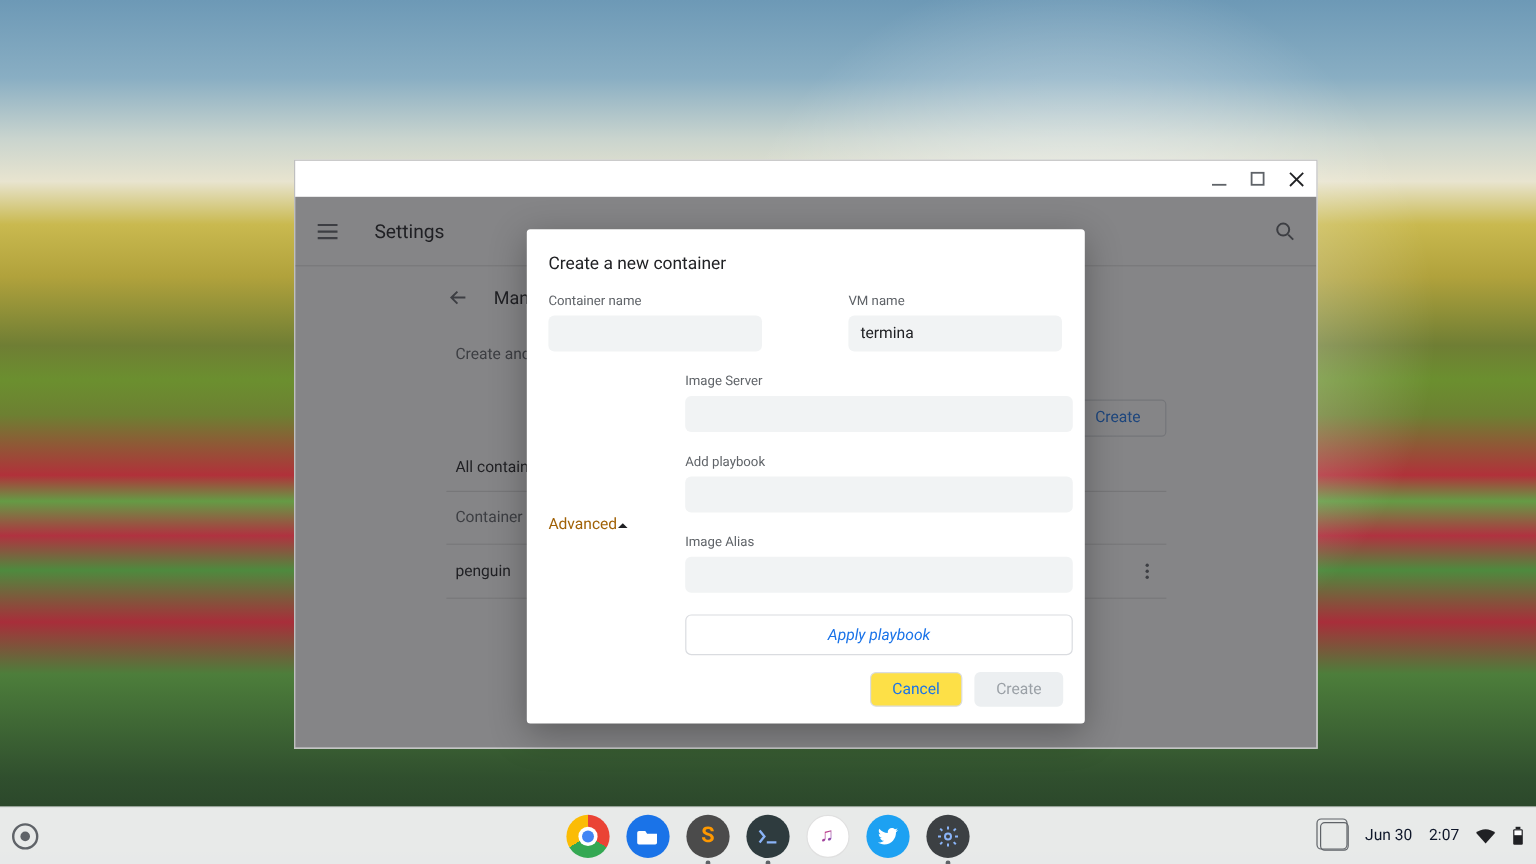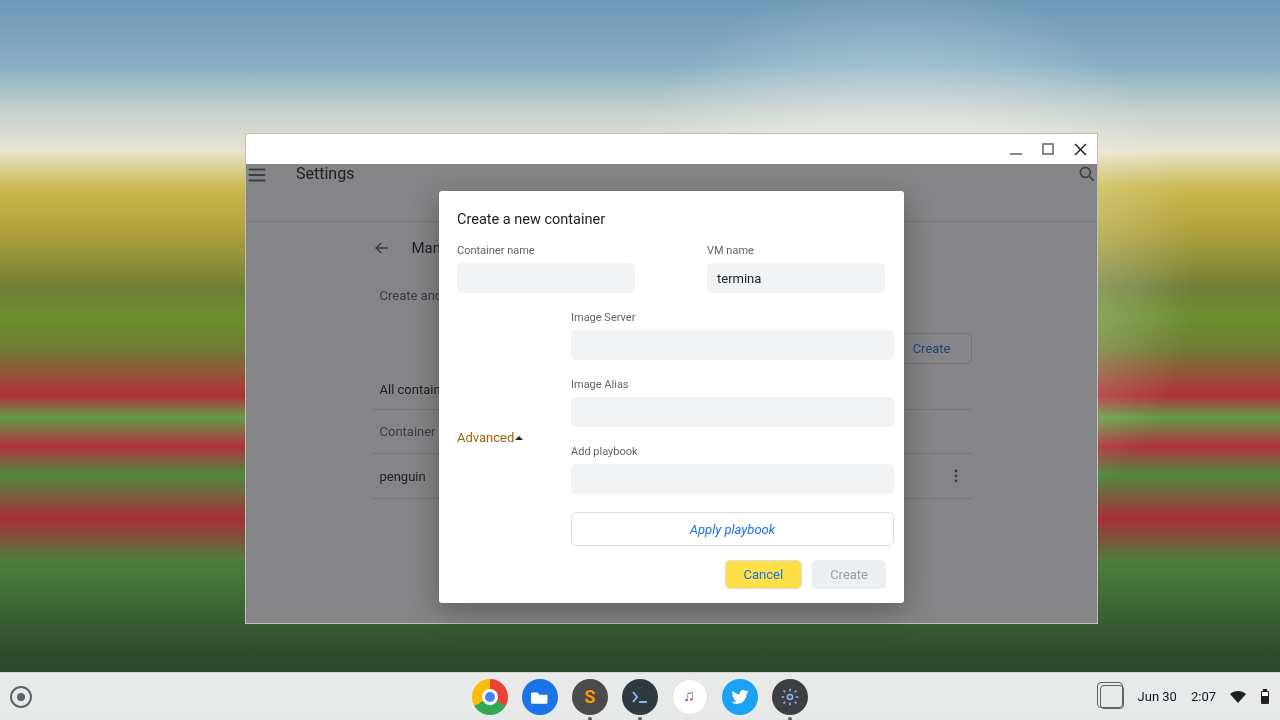--- a/index.html
+++ b/index.html
@@ -35,21 +35,21 @@
   }
   .title-bar .ctrl { width: 14px; height: 14px; display:flex; align-items:center; justify-content:center; }
   .title-bar svg { display:block; }
 
   .settings-scrim {
     position: relative;
     flex: 1;
     background: #fff;
   }
   .settings-header {
-    height: 58px; display:flex; padding: 0 0;
+    height: 58px; display:flex; align-items:center; padding: 0 16px;
     border-bottom: 1px solid #e0e0e0;
   }
   .menu-icon { width: 22px; height: 22px; margin-right: 28px; }
   .settings-title { font-size: 16px; color:#202124; }
   .spacer { flex: 1; }
   .search-icon { width: 20px; height: 20px; }
 
   .settings-body {
     position: absolute; left:0; right:0; top:58px; bottom:0;
     display:flex; justify-content:center;
@@ -280,25 +280,25 @@
             <path d="M1 7 L5 3 L9 7 Z" fill="#202124"></path>
           </svg>
       </div>
 
       <div class="adv-fields">
         <div class="field-block">
           <label class="field-label">Image Server</label>
           <input class="text-input" value="" style="">
         </div>
         <div class="field-block">
+          <label class="field-label">Add playbook</label>
+          <input class="text-input" value="" style="">
+        </div>
+        <div class="field-block">
           <label class="field-label">Image Alias</label>
-          <input class="text-input" value="" style="">
-        </div>
-        <div class="field-block">
-          <label class="field-label">Add playbook</label>
           <input class="text-input" value="" style="">
         </div>
         <button class="apply-playbook">Apply playbook</button>
       </div>
     </div>
 
     <div class="dialog-actions">
       <button class="btn-cancel">Cancel</button>
       <button class="btn-create">Create</button>
     </div>

